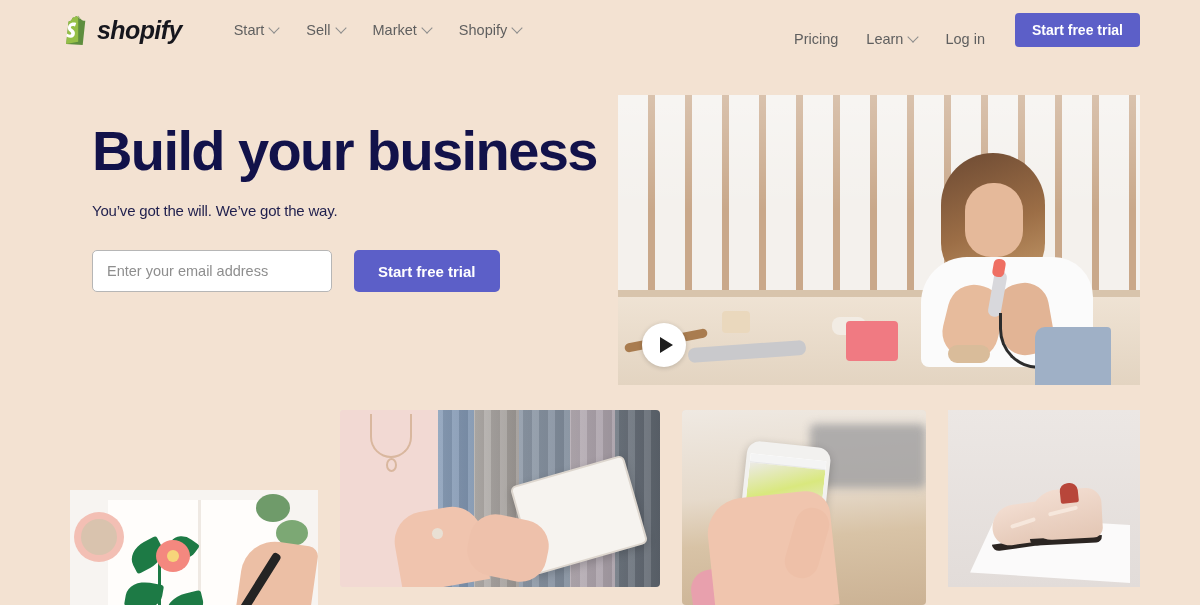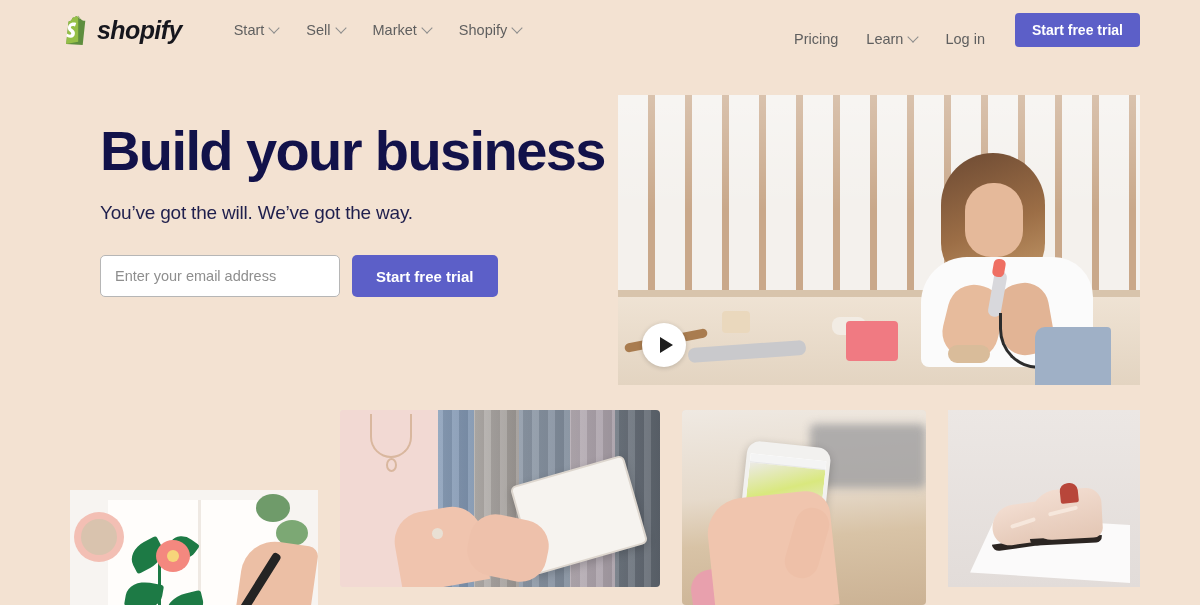--- a/index.html
+++ b/index.html
@@ -84,43 +84,43 @@
   }
   .nav-cta {
     font-size: 14px;
     padding: 9px 17px;
     margin-left: 2px;
   }
 
   
   .hero-copy {
     position: absolute;
-    left: 100px;
+    left: 92px;
     top: 122px;
     width: 520px;
   }
   .hero-title {
     font-size: 56px;
     font-weight: bold;
     color: #12124a;
     letter-spacing: -1.6px;
     line-height: 1.04;
   }
   .hero-sub {
     margin-top: 22px;
-    font-size: 19px;
+    font-size: 15px;
     color: #1f1f4d;
     letter-spacing: -0.2px;
   }
 
   .signup {
     margin-top: 31px;
     display: flex;
     align-items: center;
-    gap: 12px;
+    gap: 22px;
   }
   .email-input {
     width: 240px;
     height: 42px;
     border: 1px solid #b6b6b6;
     border-radius: 5px;
     background: #ffffff;
     font-family: "Liberation Sans", sans-serif;
     font-size: 14.5px;
     color: #3d3d3d;

